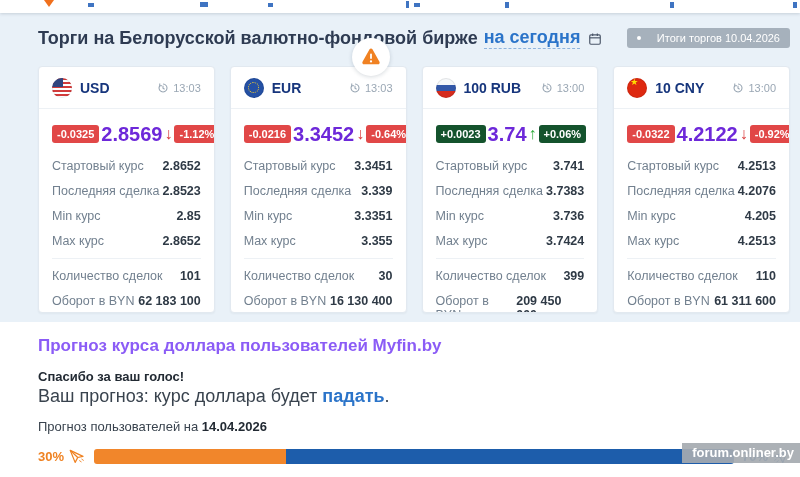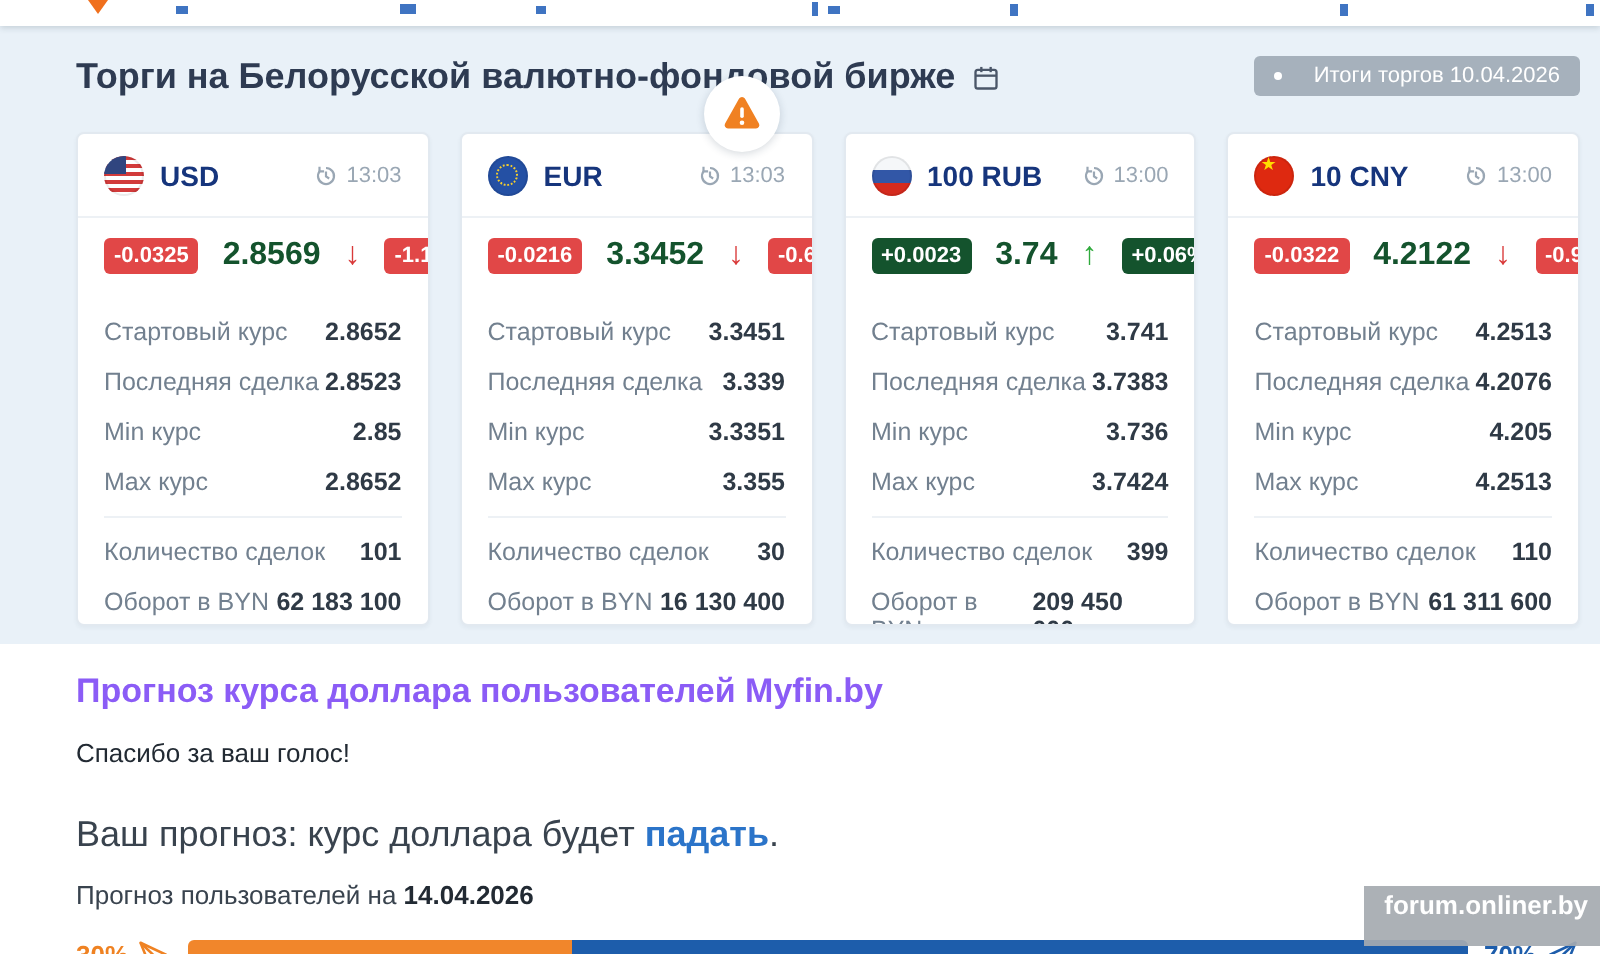--- a/index.html
+++ b/index.html
@@ -36,81 +36,82 @@
   .flag-eur { background:#2450a4; }
   .flag-eur::before { content:""; position:absolute; left:4.5px; top:4.5px; width:9px; height:9px;
     border:1.4px dotted #f4cd2e; border-radius:50%; }
   .flag-rub { background:linear-gradient(180deg,#f5f7f9 0 34%,#3257a7 34% 67%,#d52b1e 67%); }
   .flag-cny { background:#de2910; }
   .flag-cny::before { content:"★"; position:absolute; left:3px; top:-1px; color:#ffde00; font-size:9px; }
   .cname { font-size:14px; font-weight:bold; color:#16357c; flex:1; white-space:nowrap; }
   .time-wrap { display:flex; align-items:center; gap:4px; color:#9aa7b4; font-size:11px; }
 
   .card-body { padding:10px 13px; }
-  .value-row { display:flex; align-items:flex-start; gap:12px; height:30px; margin-bottom:4px; }
+  .value-row { display:flex; align-items:center; gap:2px; height:30px; margin-bottom:4px; }
   .badge { color:#fff; font-size:11px; font-weight:bold; padding:3px 5px; border-radius:3px; white-space:nowrap; }
   .card.down .badge { background:#e14747; }
   .card.up   .badge { background:#14532d; }
-  .big { font-size:16px; font-weight:bold; color:#14532d; }
+  .big { font-size:20px; font-weight:bold; color:#6d28d9; }
   .arrow { font-size:16px; font-weight:bold; }
   .card.down .arrow { color:#d93a3a; }
   .card.up   .arrow { color:#2faa3c; }
   .row { display:flex; justify-content:space-between; align-items:baseline; padding:5.5px 0; font-size:12.5px; }
   .row .lbl { color:#72808f; }
   .row .val { color:#2f3a46; font-weight:bold; }
   .divider { border-top:1px solid #edf1f5; margin:5px 0 4px; }
 
   .warn-badge { position:absolute; left:352px; top:25px; width:38px; height:38px; border-radius:50%;
     background:#fff; box-shadow:0 1px 4px rgba(30,50,70,.18); display:flex; align-items:center;
     justify-content:center; cursor:pointer; z-index:4; }
 
   
   .forecast { padding:14px 8px 0 38px; background:#fff; }
   .f-heading { font-size:17px; font-weight:bold; color:#8b5cf6; margin-bottom:13px; }
-  .thanks { font-size:13px; font-weight:normal; color:#222a33; margin-bottom:23px; }
+  .thanks { font-size:13px; font-weight:bold; color:#222a33; margin-bottom:2px; }
   .yourvote { font-size:18px; color:#39434e; }
   .yourvote a { color:#2b74c9; font-weight:bold; text-decoration:none; cursor:pointer; }
   .fdate { font-size:13px; color:#39434e; margin-top:12px; }
   .fdate b { color:#222a33; }
 
   .bar-row { display:flex; align-items:center; margin-top:13px; padding-right:2px; }
   .pct-left  { color:#ef8222; font-size:13px; font-weight:bold; margin-right:4px; }
   .pct-right { color:#1d5dab; font-size:13px; font-weight:bold; margin:0 4px 0 8px; }
   .plane { flex:none; }
   .plane.orange { color:#ef8222; transform:scaleX(-1); margin-right:8px; }
   .plane.blue { color:#1d5dab; }
   .bar { flex:1; height:15px; display:flex; border-radius:3px; overflow:hidden; }
   .seg-orange { background:#f1862b; height:100%; }
   .seg-blue { background:#1d5dab; height:100%; }
 
   .foot { margin-top:11px; font-size:9.4px; line-height:13px; color:#8a939e;
     letter-spacing:-0.1px; white-space:nowrap; }
 
   .watermark { position:absolute; right:0; top:443px; background:rgba(165,170,176,.92);
-    color:#fff; font-size:13px; font-weight:bold; padding:2px 6px 13px 10px; z-index:6;text-align:center; }
+    color:#fff; font-size:13px; font-weight:bold; padding:2px 6px 3px 10px; z-index:6;text-align:center; }
 </style>
 </head>
 <body>
 
 <div class="topbar">
   <span class="caret"></span>
   <span class="frag" style="left:88px;top:3px;width:6px;height:4px;"></span>
   <span class="frag" style="left:200px;top:2px;width:8px;height:5px;"></span>
   <span class="frag" style="left:268px;top:3px;width:5px;height:4px;"></span>
   <span class="frag" style="left:406px;top:1px;width:3px;height:7px;"></span>
   <span class="frag" style="left:414px;top:3px;width:6px;height:4px;"></span>
   <span class="frag" style="left:505px;top:2px;width:4px;height:6px;"></span>
   <span class="frag" style="left:670px;top:2px;width:4px;height:6px;"></span>
   <span class="frag" style="left:793px;top:2px;width:4px;height:6px;"></span>
 </div>
 
 <div class="hero">
   <div class="hero-head">
     <div class="page-title">
       <span>Торги на Белорусской валютно-фондовой бирже</span>
+      <a class="today-link">на сегодня</a>
       <svg class="cal" width="14" height="14" viewBox="0 0 24 24">
         <rect x="3" y="5" width="18" height="16" rx="2" fill="none" stroke="#4a5668" stroke-width="2"></rect>
         <line x1="3" y1="10" x2="21" y2="10" stroke="#4a5668" stroke-width="2"></line>
         <line x1="8" y1="2.5" x2="8" y2="7" stroke="#4a5668" stroke-width="2"></line>
         <line x1="16" y1="2.5" x2="16" y2="7" stroke="#4a5668" stroke-width="2"></line>
       </svg>
     </div>
     <span class="results-badge">
       <span class="dot"></span>
       <span>Итоги торгов 10.04.2026</span>

